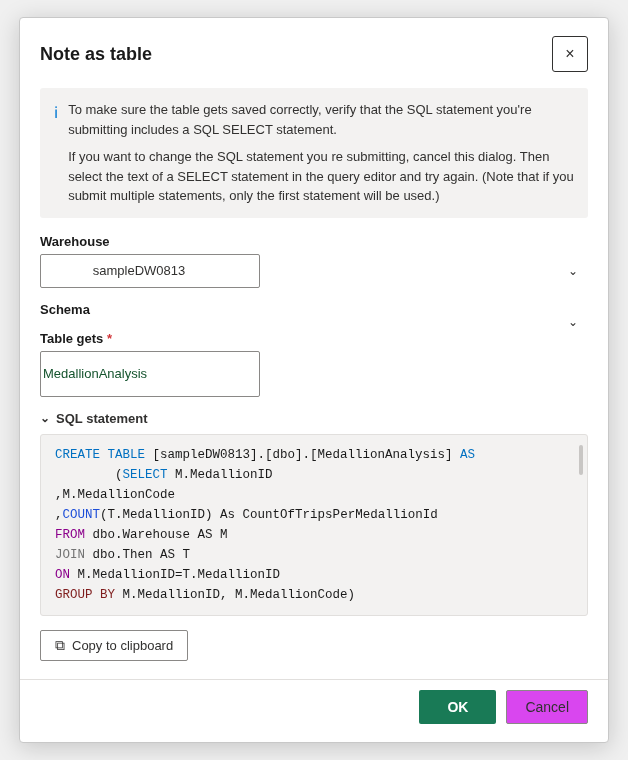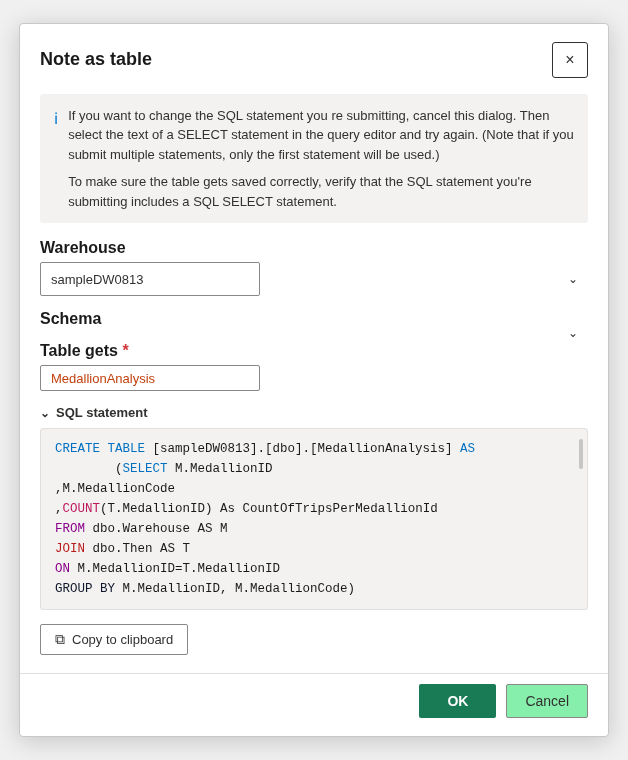--- a/index.html
+++ b/index.html
@@ -64,21 +64,21 @@
       margin-top: 1px;
       flex-shrink: 0;
     }
     .info-text p { margin-bottom: 8px; }
     .info-text p:last-child { margin-bottom: 0; }
 
     .form-body {
       padding: 0 20px;
     }
     .field-label {
-      font-size: 16px;
+      font-size: 13px;
       font-weight: 600;
       color: #1a1a1a;
       margin-bottom: 5px;
     }
     .field-label.required::after {
       content: ' *';
       color: #d13438;
     }
     .select-wrapper {
       position: relative;
@@ -89,38 +89,39 @@
       height: 34px;
       border: 1px solid #8a8886;
       border-radius: 2px;
       background: #fff;
       padding: 0 32px 0 10px;
       font-size: 13px;
       color: #323130;
       appearance: none;
       cursor: pointer;
       outline: none;
+      text-align: center;
     }
     .chevron-icon {
       position: absolute;
       right: 10px;
       top: 50%;
       transform: translateY(-50%);
       pointer-events: none;
       color: #323130;
       font-size: 12px;
     }
     .text-input {
       width: 220px;
-      height: 26px;
-      border: 1px solid #8a8886;
-      border-radius: 2px;
-      padding: 0 10px;
-      font-size: 13px;
-      color: #c2410c;
+      height: 46px;
+      border: 1px solid #8a8886;
+      border-radius: 2px;
+      padding: 0 2px;
+      font-size: 13px;
+      color: #14532d;
       outline: none;
       margin-bottom: 14px;
     }
 
     .sql-section-toggle {
       display: flex;
       align-items: center;
       gap: 6px;
       cursor: pointer;
       margin-bottom: 8px;
@@ -153,25 +154,25 @@
       right: 4px;
       top: 10px;
       width: 4px;
       height: 30px;
       background: #c8c6c4;
       border-radius: 2px;
     }
     .kw-create { color: #0070c1; font-weight: normal; }
     .kw-blue { color: #0070c1; }
     .kw-from { color: #8b008b; }
-    .kw-join { color: #b91c1c; }
+    .kw-join { color: #737373; }
     .kw-on { color: #8b008b; }
-    .kw-group { color: #0f172a; }
+    .kw-group { color: #7f1d1d; }
     .kw-as { color: #1a1a1a; }
-    .kw-fn { color: #be185d; }
+    .kw-fn { color: #1d4ed8; }
     .str-name { color: #1a1a1a; }
 
     .copy-btn {
       display: flex;
       align-items: center;
       gap: 7px;
       border: 1px solid #8a8886;
       background: #fff;
       border-radius: 2px;
       padding: 6px 14px;
@@ -193,21 +194,21 @@
       background: #197a56;
       color: #fff;
       border: none;
       border-radius: 2px;
       padding: 8px 28px;
       font-size: 14px;
       font-weight: 600;
       cursor: pointer;
     }
     .btn-cancel {
-      background: #86efac;
+      background: #d946ef;
       color: #323130;
       border: 1px solid #8a8886;
       border-radius: 2px;
       padding: 8px 18px;
       font-size: 14px;
       cursor: pointer;
     }
   </style>
 </head>
 <body>
@@ -215,22 +216,22 @@
 <div class="dialog">
 
   <div class="dialog-header">
     <span class="dialog-title">Note as table</span>
     <button class="close-btn">×</button>
   </div>
 
   <div class="info-box">
     <span class="info-icon">ℹ</span>
     <div class="info-text">
+      <p>To make sure the table gets saved correctly, verify that the SQL statement you're submitting includes a SQL SELECT statement.</p>
       <p>If you want to change the SQL statement you re submitting, cancel this dialog. Then select the text of a SELECT statement in the query editor and try again. (Note that if you submit multiple statements, only the first statement will be used.)</p>
-      <p>To make sure the table gets saved correctly, verify that the SQL statement you're submitting includes a SQL SELECT statement.</p>
     </div>
   </div>
 
   <div class="form-body">
 
     
     <div class="field-label">Warehouse</div>
     <div class="select-wrapper">
       <select class="select-box">
         <option>sampleDW0813</option>

